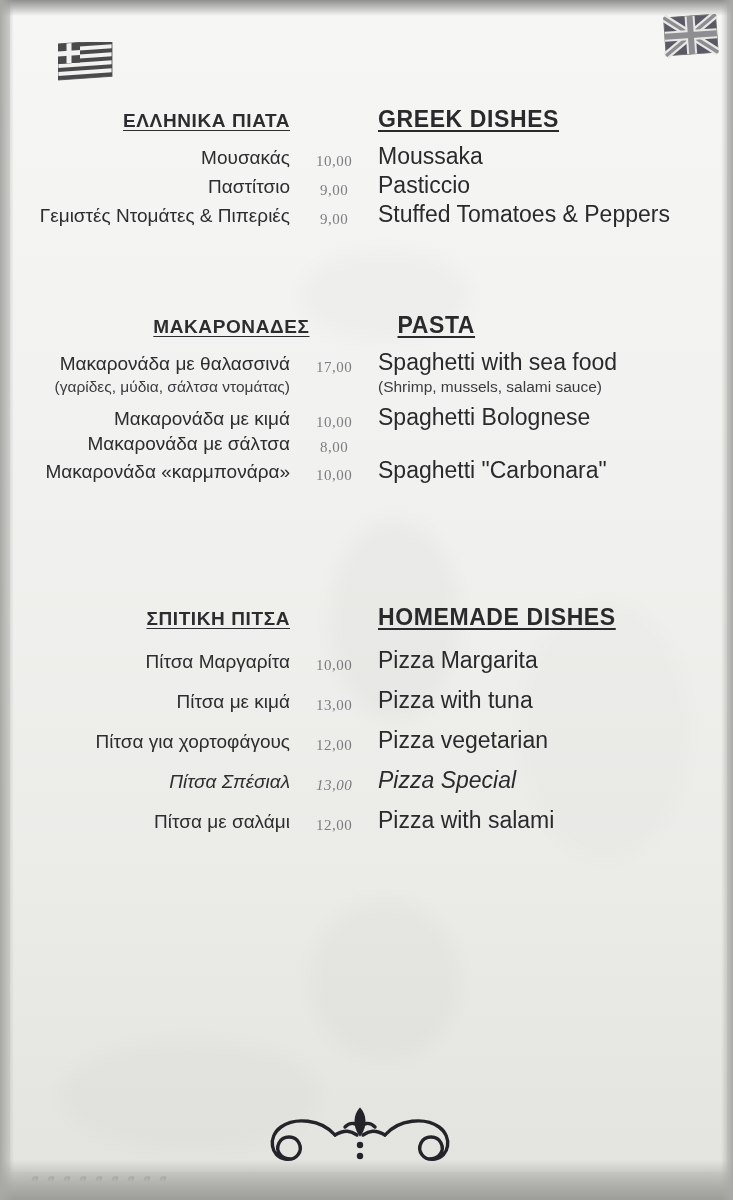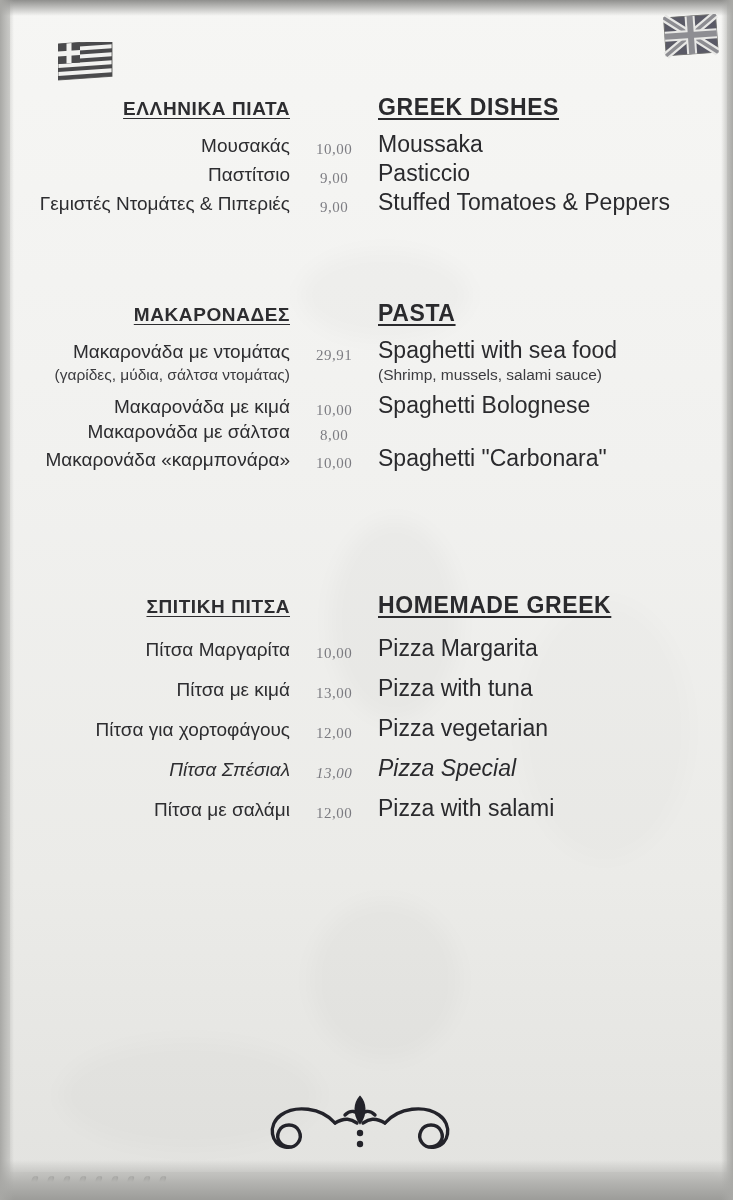--- a/index.html
+++ b/index.html
@@ -85,21 +85,21 @@
   .flag {
     position: absolute;
   }
   .flag-gr { left: 58px; top: 42px; width: 56px; height: 40px; }
   .flag-uk { left: 663px; top: 14px; width: 56px; height: 46px; }
 
   
   .menu {
     position: absolute;
     left: 0;
-    top: 4px;
+    top: 16px;
     width: 717px;
     height: 1172px;
   }
   .section { position: absolute; }
 
   .head-gr, .head-en {
     font-weight: bold;
     font-size: 19px;
     letter-spacing: 0.6px;
     color: #2a2a2d;
@@ -226,29 +226,29 @@
       </div>
 
       <div class="row">
         <div class="gr-name">Γεμιστές Ντομάτες  &amp; Πιπεριές</div>
         <div class="price">9,00</div>
         <div class="en-name">Stuffed Tomatoes &amp; Peppers</div>
       </div>
     </div>
 
     <div class="section" style="left:0; top:296px; width:717px;">
-      <div class="row" style="margin-bottom:10px;">
+      <div class="row" style="margin-bottom:10px;justify-content:center;">
         <div class="gr-name head-gr">ΜΑΚΑΡΟΝΑΔΕΣ</div>
         <div class="spacer"></div>
         <div class="en-name head-en">PASTA</div>
       </div>
 
       <div class="row">
-        <div class="gr-name">Μακαρονάδα με ντομάτας</div>
-        <div class="price">29,91</div>
+        <div class="gr-name">Μακαρονάδα με θαλασσινά</div>
+        <div class="price">17,00</div>
         <div class="en-name">Spaghetti with sea food</div>
       </div>
 
       <div class="row" style="margin-bottom:8px;align-items:flex-end;">
         <div class="sub-gr">(γαρίδες, μύδια, σάλτσα ντομάτας)</div>
         <div class="spacer"></div>
         <div class="sub-en">(Shrimp, mussels, salami sauce)</div>
       </div>
 
       <div class="row">
@@ -266,21 +266,21 @@
         <div class="gr-name">Μακαρονάδα «καρμπονάρα»</div>
         <div class="price">10,00</div>
         <div class="en-name">Spaghetti "Carbonara"</div>
       </div>
     </div>
 
     <div class="section" style="left:0; top:588px; width:717px;">
       <div class="row" style="margin-bottom:16px;">
         <div class="gr-name head-gr">ΣΠΙΤΙΚΗ ΠΙΤΣΑ</div>
         <div class="spacer"></div>
-        <div class="en-name head-en">HOMEMADE GREEK</div>
+        <div class="en-name head-en">HOMEMADE DISHES</div>
       </div>
 
       <div class="row" style="margin-bottom:13px;">
         <div class="gr-name">Πίτσα Μαργαρίτα</div>
         <div class="price">10,00</div>
         <div class="en-name">Pizza  Margarita</div>
       </div>
 
       <div class="row" style="margin-bottom:13px;">
         <div class="gr-name">Πίτσα με κιμά</div>

